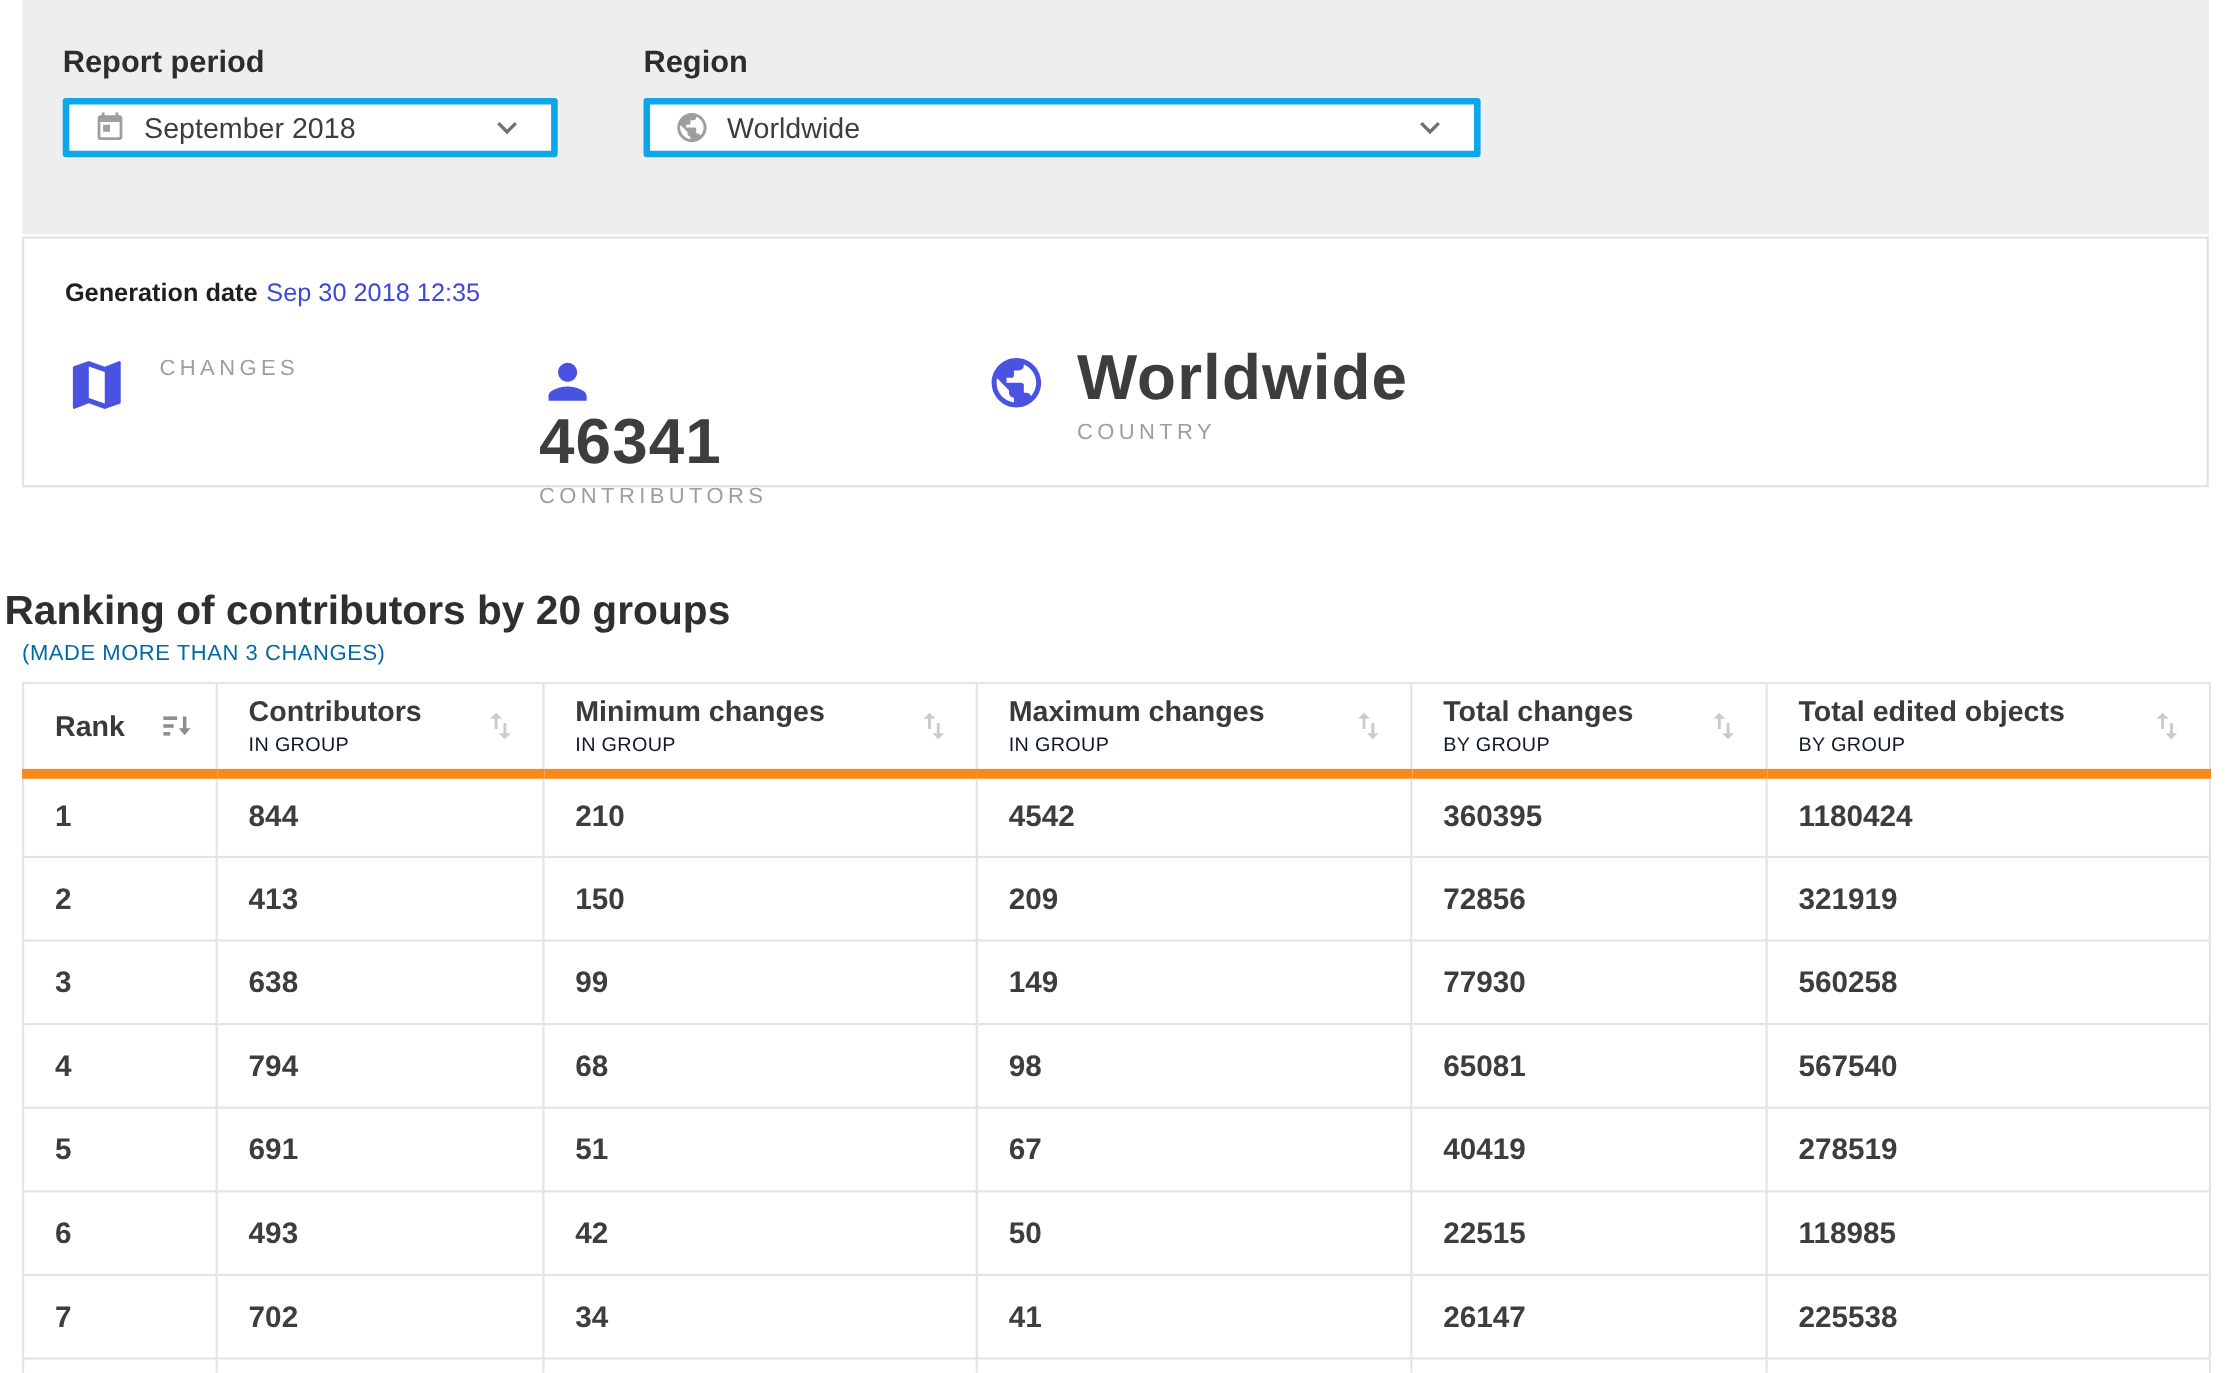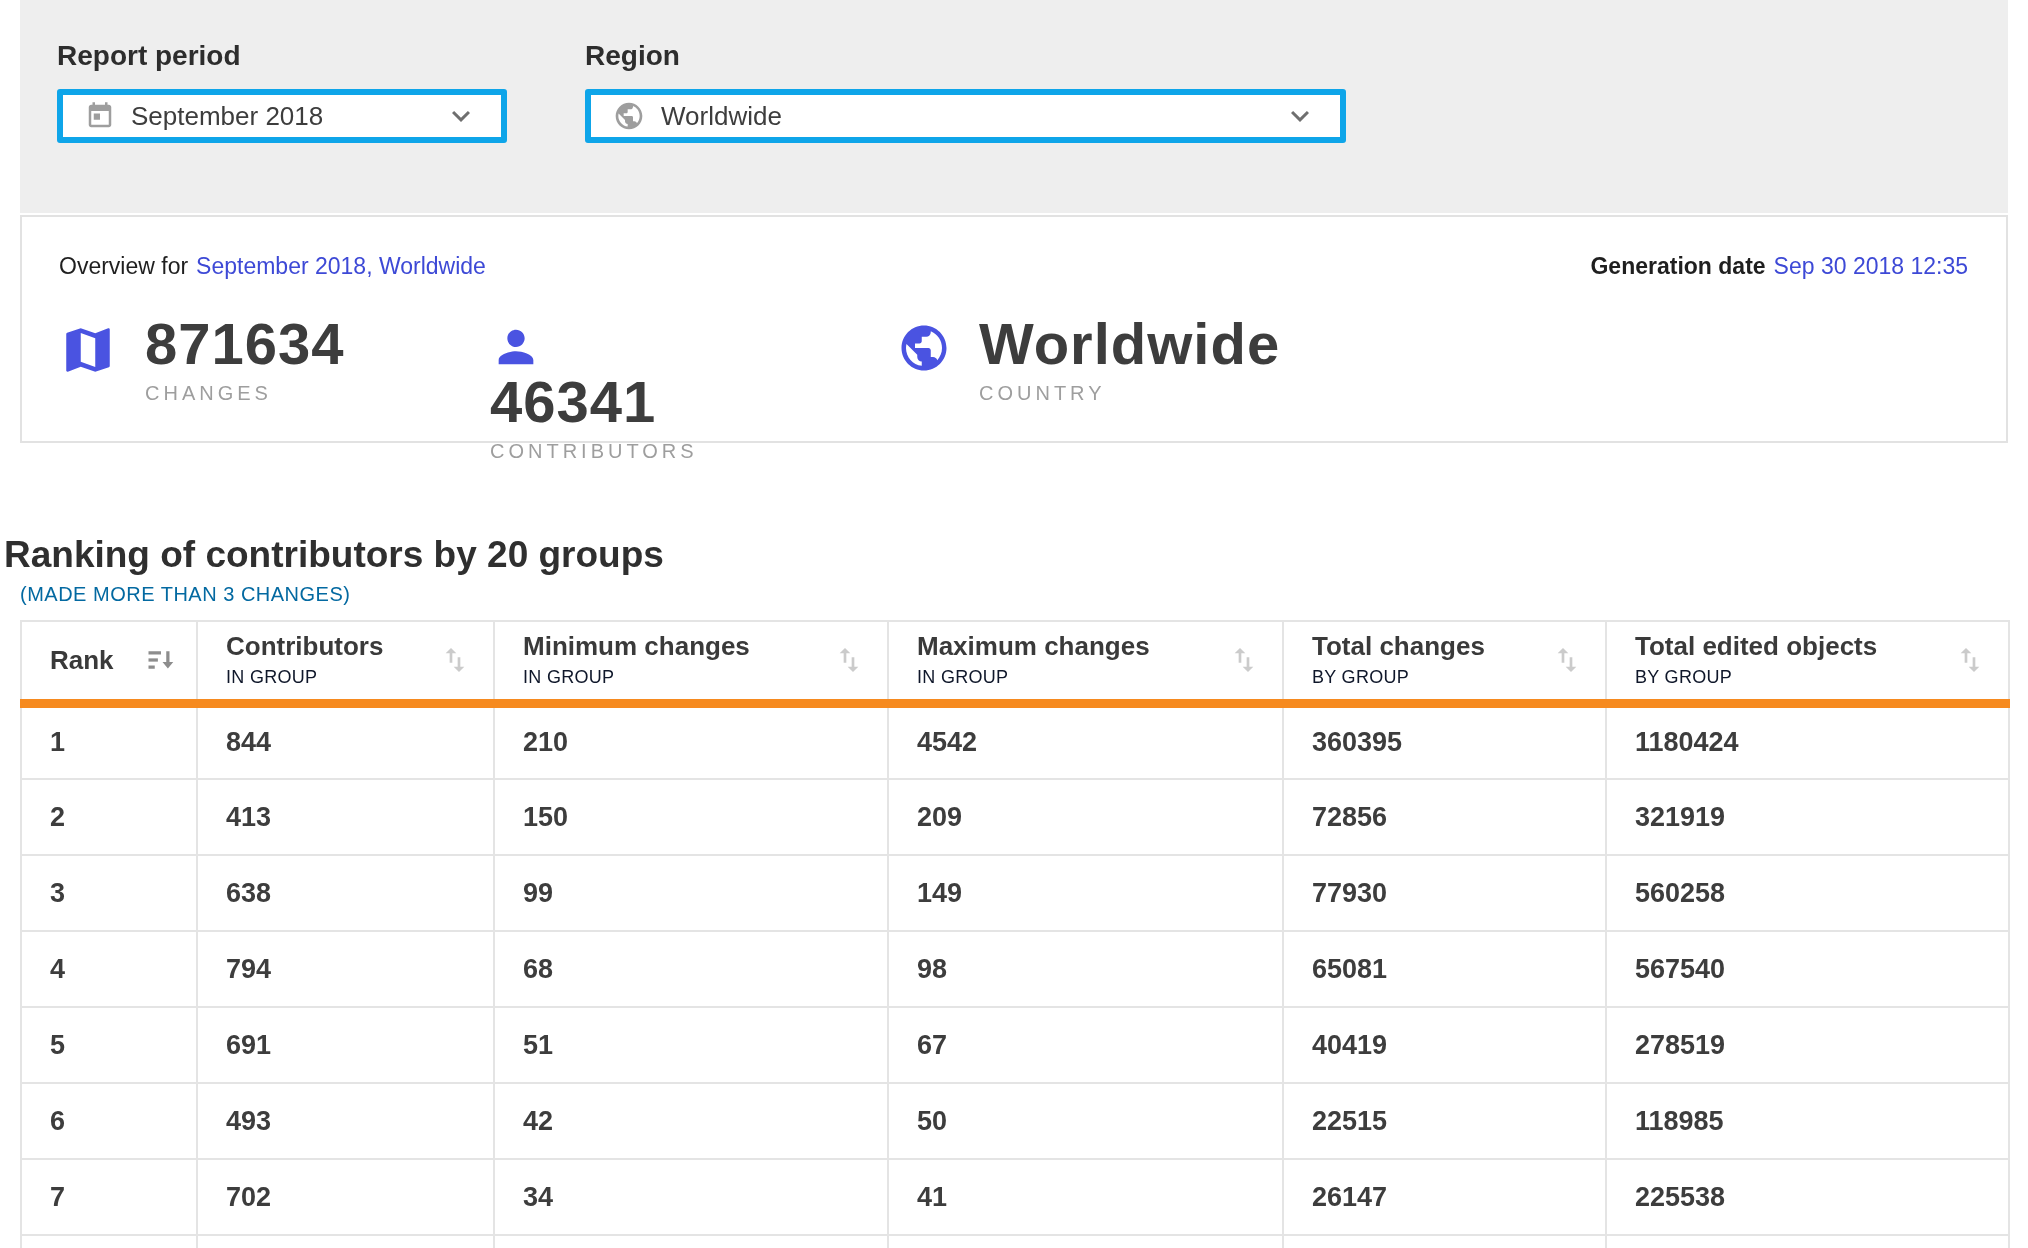--- a/index.html
+++ b/index.html
@@ -81,34 +81,30 @@
       <span class="dd-value">Worldwide</span>
       <svg class="dd-chevron" viewBox="0 0 24 24" width="36" height="36">
           <path fill="#6f6f6f" d="M16.59 8.59 12 13.17 7.41 8.59 6 10l6 6 6-6z"></path>
         </svg>
     </div>
   </div>
 </section>
 
 <section class="overview-card">
   <div class="overview-head">
-    <div class="overview-title">
-      <span>Overview for</span><a href="#">September 2018, Worldwide</a>
-    </div>
     <div class="generation">
       <b>Generation date</b><a href="#">Sep 30 2018 12:35</a>
     </div>
   </div>
 
   <div class="stat s0">
     <svg class="stat-icon" viewBox="0 0 24 24" width="58" height="58">
         <path fill="#4a53e1" d="M20.5 3l-.16.03L15 5.1 9 3 3.36 4.9c-.21.07-.36.25-.36.48V20.5c0 .28.22.5.5.5l.16-.03L9 18.9l6 2.1 5.64-1.9c.21-.07.36-.25.36-.48V3.5c0-.28-.22-.5-.5-.5zM15 19l-6-2.11V5l6 2.11V19z"></path>
       </svg>
     <div class="stat-text">
-      <div class="stat-value">871634</div>
       <div class="stat-label">CHANGES</div>
     </div>
   </div>
 
   <div class="stat s1">
     <svg class="stat-icon" viewBox="0 0 24 24" width="52" height="52">
         <path fill="#4a53e1" d="M12 12c2.21 0 4-1.79 4-4s-1.79-4-4-4-4 1.79-4 4 1.79 4 4 4zm0 2c-2.67 0-8 1.34-8 4v2h16v-2c0-2.66-5.33-4-8-4z"></path>
       </svg>
     <div class="stat-text">
       <div class="stat-value">46341</div>

